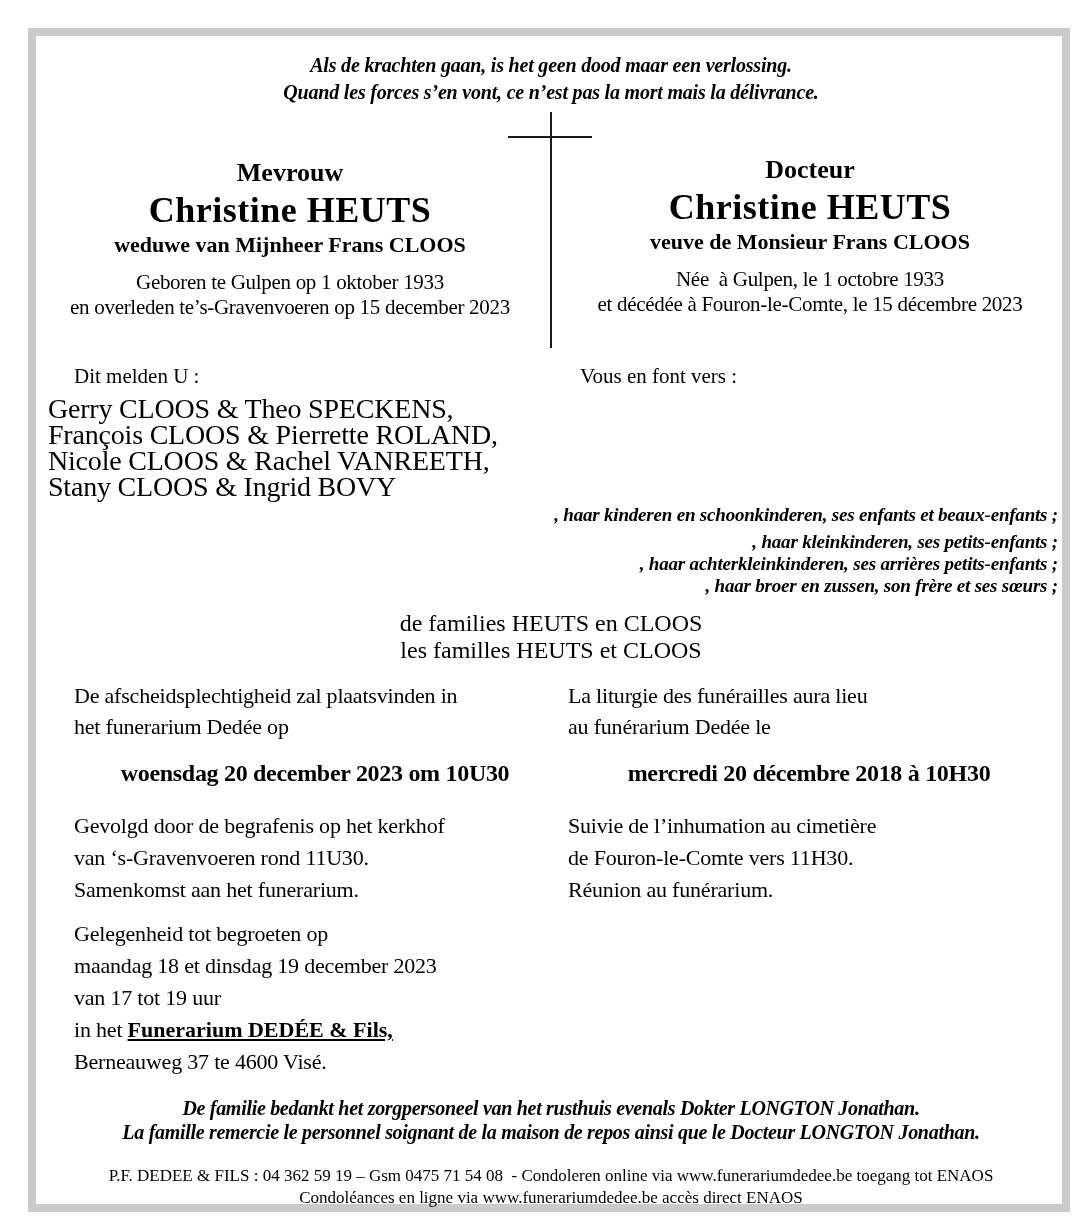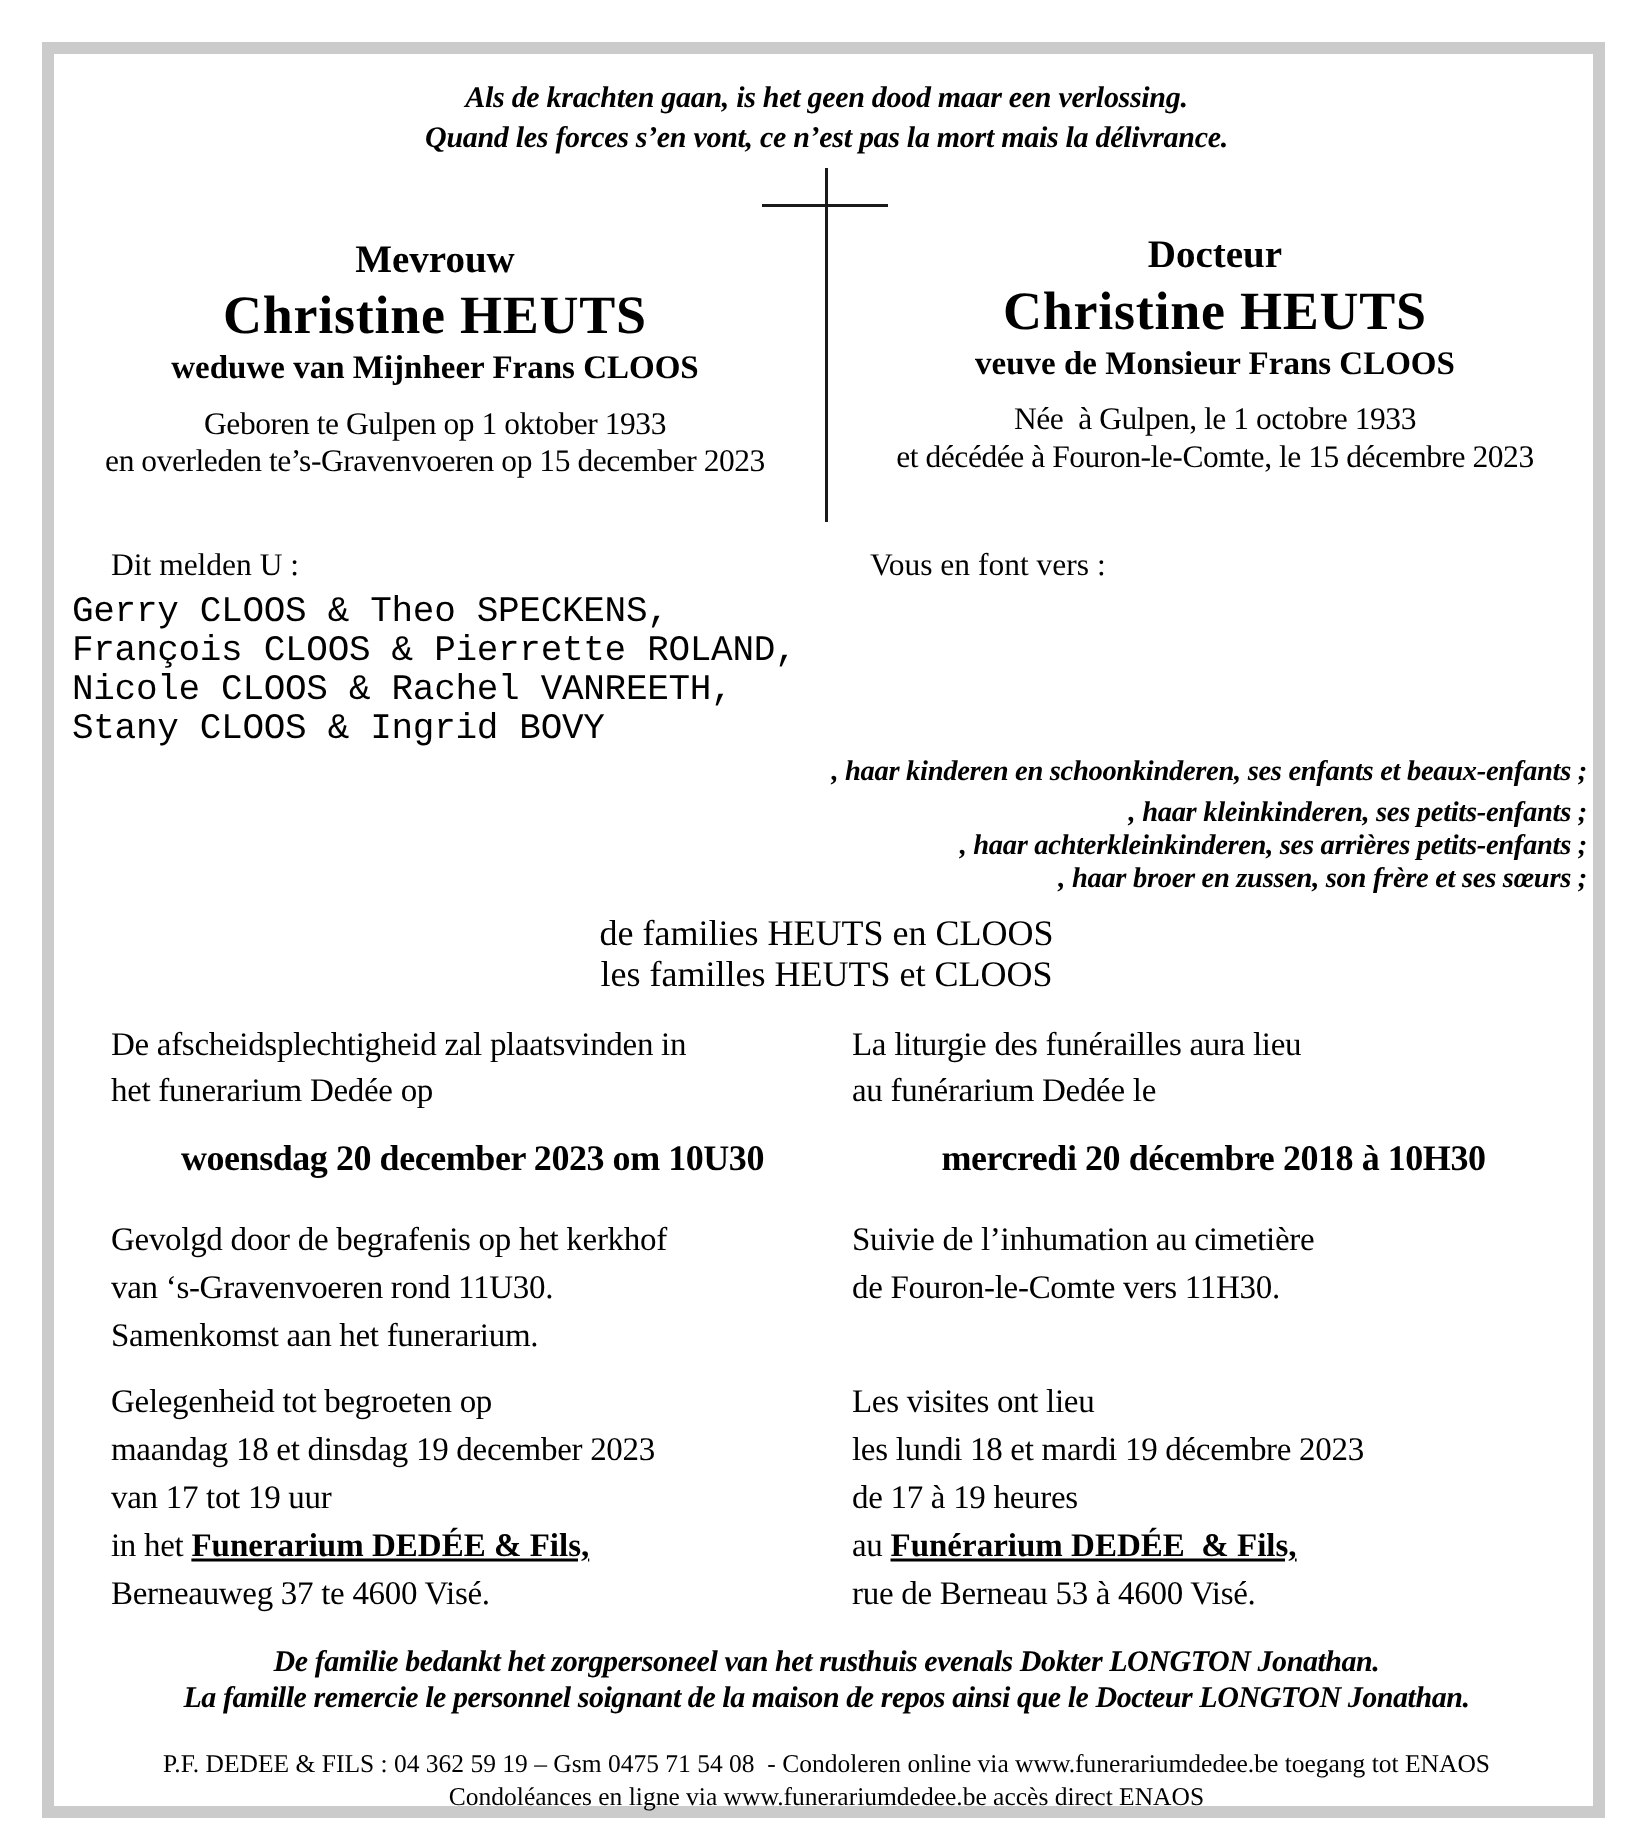--- a/index.html
+++ b/index.html
@@ -24,21 +24,21 @@
   .hdr{width:500px;text-align:center;}
   .hdr-left{left:40px;top:158px;}
   .hdr-right{left:560px;top:155px;}
   .salutation{font-size:26px;font-weight:bold;line-height:30px;}
   .deceased-name{font-size:36px;font-weight:bold;line-height:44px;letter-spacing:0.5px;}
   .relation{font-size:22px;font-weight:bold;line-height:26px;}
   .vitals{margin-top:12px;font-size:21px;line-height:25px;letter-spacing:-0.3px;}
   .announce{font-size:21px;line-height:24px;}
   .announce-left{left:74px;top:364px;}
   .announce-right{left:580px;top:364px;}
-  .children{left:48px;top:396px;font-size:24px;line-height:26px;letter-spacing:-0.2px;font-family:Liberation Mono, monospace;}
+  .children{left:48px;top:396px;font-size:28px;line-height:26px;letter-spacing:-0.2px;}
   .relations{
     left:398px;top:504px;width:660px;text-align:right;
     font-size:19px;line-height:22px;font-weight:bold;font-style:italic;
     letter-spacing:-0.2px;
   }
   .relations .first{margin-bottom:5px;}
   .families{left:18px;top:610px;width:1066px;text-align:center;font-size:24px;line-height:27px;}
   .col-left{left:74px;width:482px;}
   .col-right{left:568px;width:482px;}
   .bodytext{font-size:22px;line-height:31px;letter-spacing:-0.2px;}
@@ -124,37 +124,31 @@
 
   <div class="abs col-left burial">
     <div>Gevolgd door de begrafenis op het kerkhof</div>
     <div>van ‘s-Gravenvoeren rond 11U30.</div>
     <div>Samenkomst aan het funerarium.</div>
   </div>
 
   <div class="abs col-right burial">
     <div>Suivie de l’inhumation au cimetière</div>
     <div>de Fouron-le-Comte vers 11H30.</div>
+    <div>Réunion au funérarium.</div>
   </div>
 
   <div class="abs col-left visits">
     <div>Gelegenheid tot begroeten op</div>
     <div>maandag 18 et dinsdag 19 december 2023</div>
     <div>van 17 tot 19 uur</div>
     <div><span>in het </span><b>Funerarium DEDÉE &amp; Fils,</b></div>
     <div>Berneauweg 37 te 4600 Visé.</div>
   </div>
 
-  <div class="abs col-right visits">
-    <div>Les visites ont lieu</div>
-    <div>les lundi 18 et mardi 19 décembre 2023</div>
-    <div>de 17 à 19 heures</div>
-    <div><span>au </span><b>Funérarium DEDÉE&nbsp; &amp; Fils,</b></div>
-    <div>rue de Berneau 53 à 4600 Visé.</div>
-  </div>
 
   <div class="abs thanks">
     <div>De familie bedankt het zorgpersoneel van het rusthuis evenals Dokter LONGTON Jonathan.</div>
     <div>La famille remercie le personnel soignant de la maison de repos ainsi que le Docteur LONGTON Jonathan.</div>
   </div>
 
   <div class="abs footer">
     <div>P.F. DEDEE &amp; FILS : 04 362 59 19 – Gsm 0475 71 54 08&nbsp; - Condoleren online via www.funerariumdedee.be toegang tot ENAOS</div>
     <div>Condoléances en ligne via www.funerariumdedee.be accès direct ENAOS</div>
   </div>

